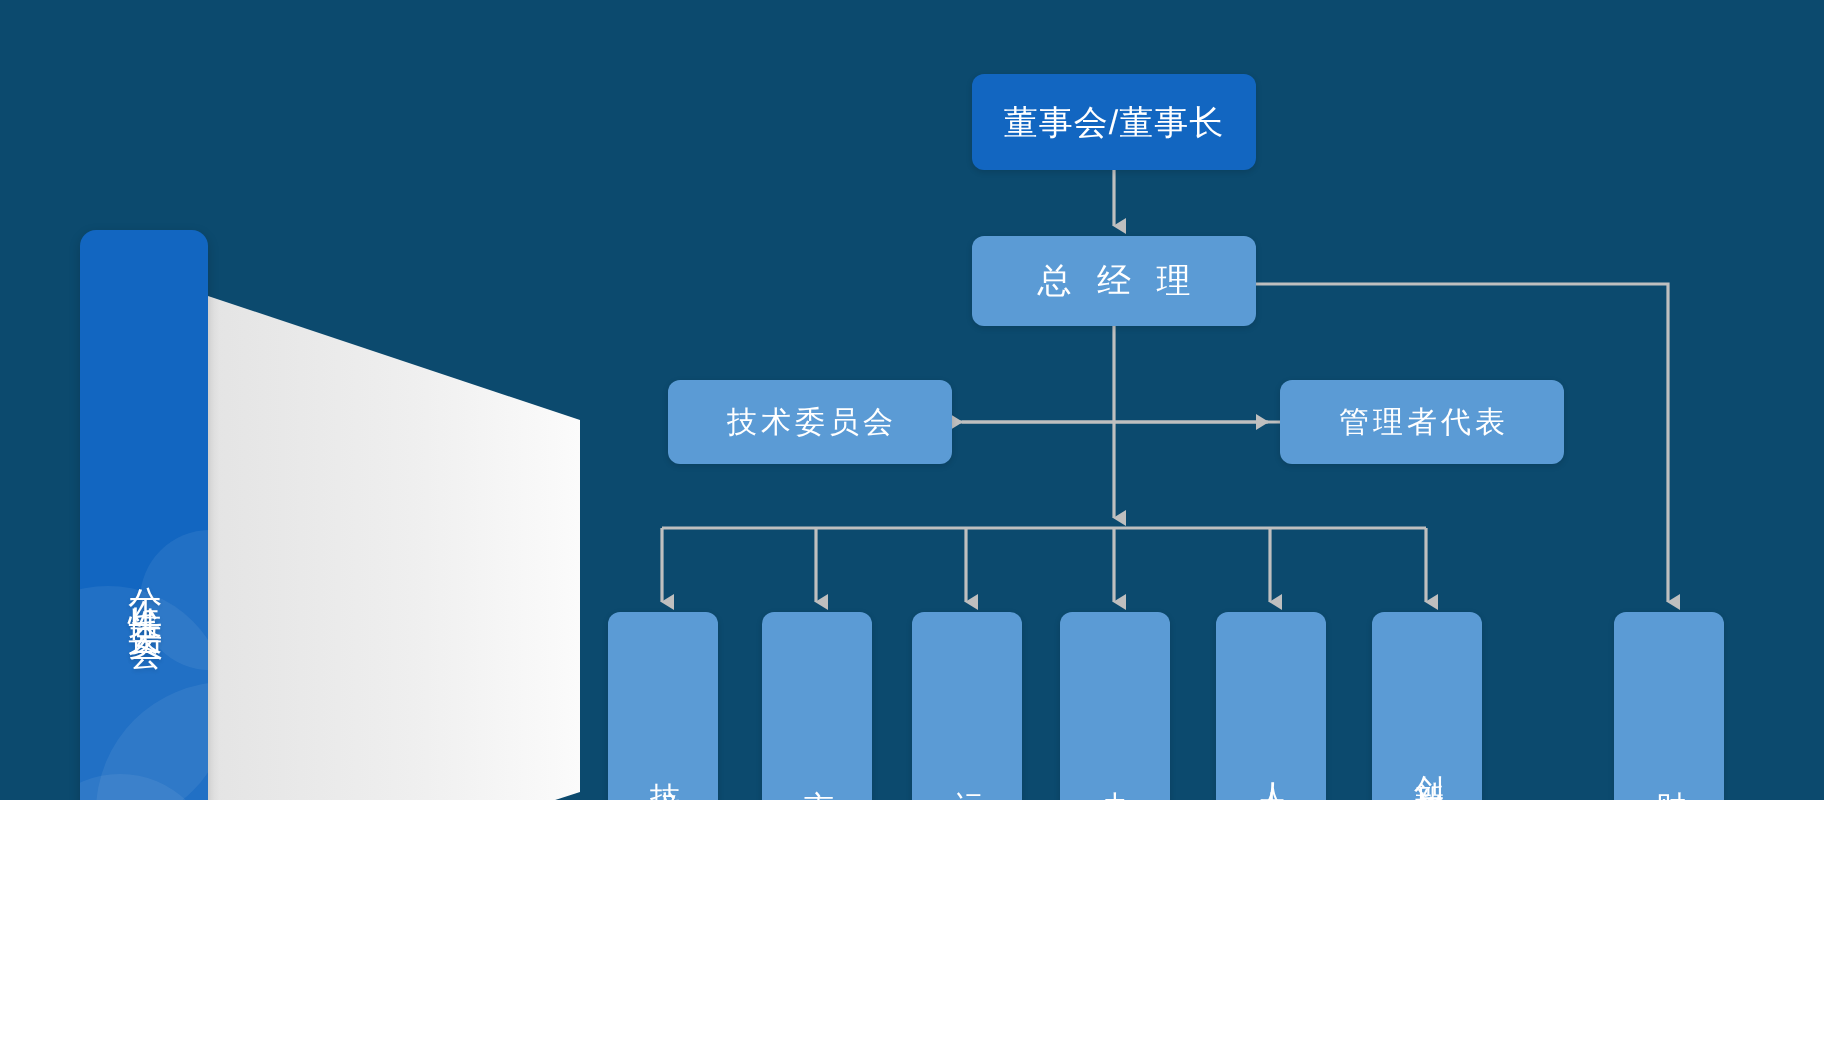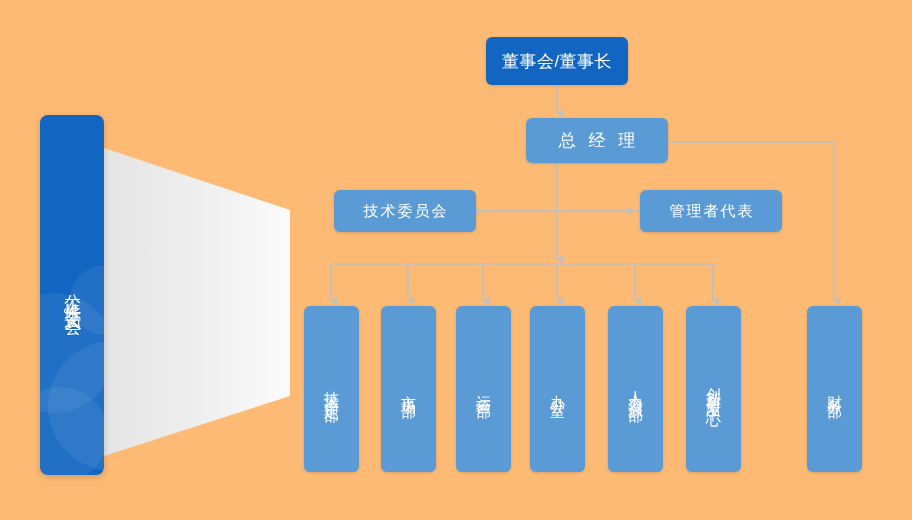--- a/index.html
+++ b/index.html
@@ -6,22 +6,22 @@
     margin: 0;
     padding: 0;
     background: #ffffff;
   }
   body {
     font-family: "Liberation Sans", "DejaVu Sans", sans-serif;
   }
   #stage {
     position: relative;
     width: 912px;
-    height: 520px;
-    background: #fdba74;
+    height: 400px;
+    background: #0c4a6e;
     overflow: hidden;
   }
 
   
   .side-panel {
     position: absolute;
     left: 40px;
     top: 115px;
     width: 64px;
     height: 360px;
@@ -170,21 +170,21 @@
       <line x1="713" y1="264" x2="713" y2="301" marker-end="url(#arrowDown)"></line>
 
       <path d="M628,142 L834,142 L834,301" marker-end="url(#arrowDown)"></path>
     </g>
   </svg>
 
   <div class="node top" style="left:486px; top:37px; width:142px; height:48px;">
     <span>董事会/董事长</span>
   </div>
 
-  <div class="node mid" style="left:486px; top:118px; width:142px; height:45px;margin-left:40px;">
+  <div class="node mid" style="left:486px; top:118px; width:142px; height:45px;">
     <span>总 经 理</span>
   </div>
 
   <div class="node side" style="left:640px; top:190px; width:142px; height:42px;">
     <span>管理者代表</span>
   </div>
 
   <div class="node side" style="left:334px; top:190px; width:142px; height:42px;">
     <span>技术委员会</span>
   </div>

